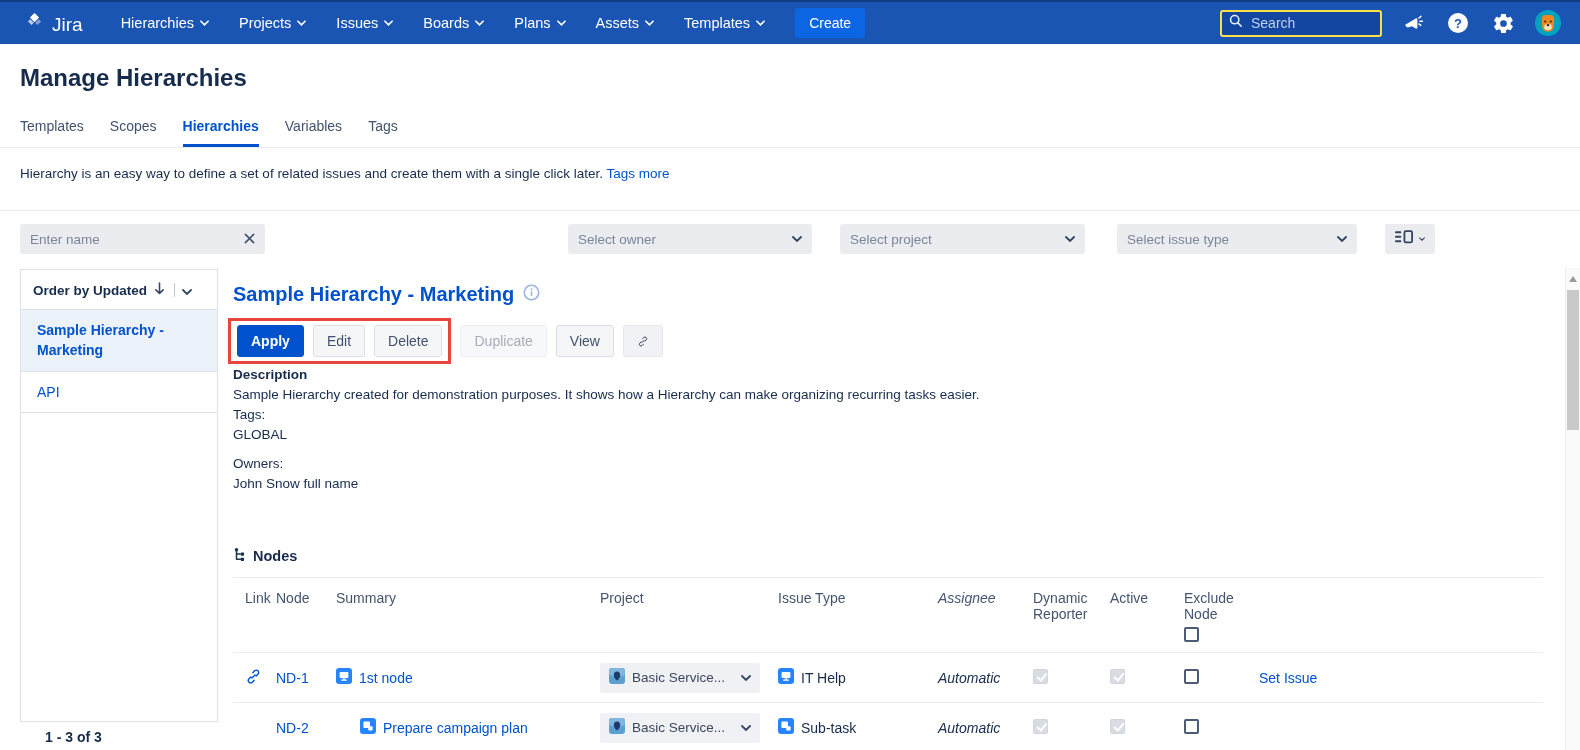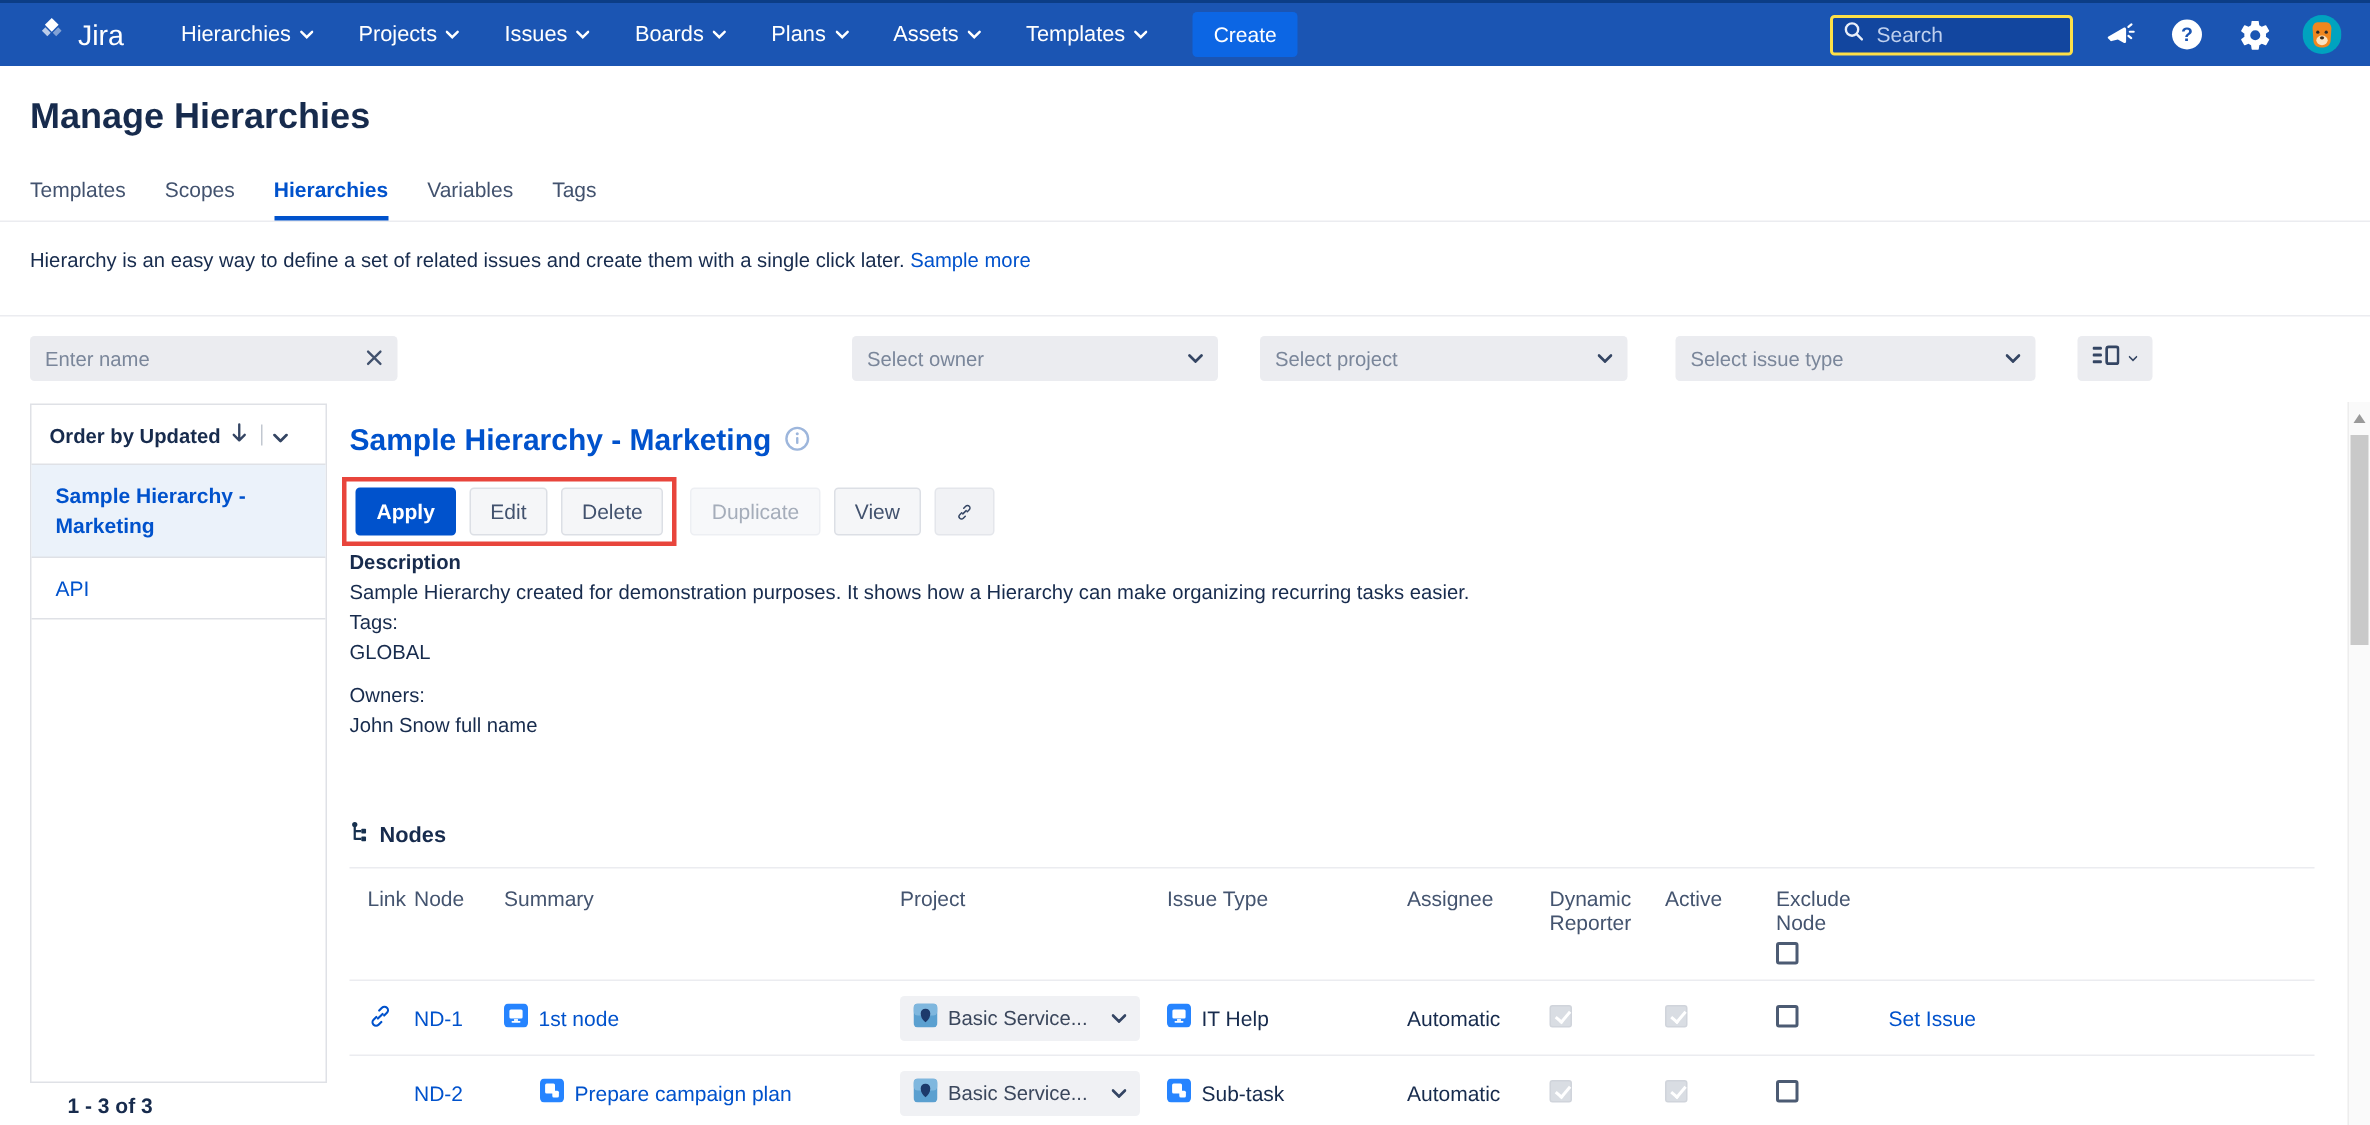--- a/index.html
+++ b/index.html
@@ -85,21 +85,21 @@
   .thead { align-items:flex-start; padding-top:12px; padding-bottom:10px; border-bottom:1px solid #EBECF0;
     color:#44546F; font-size:14px; }
   .tbody-row { height:50px; border-bottom:1px solid #EBECF0; font-size:14px; color:#172B4D; }
   .cell { flex:0 0 auto; padding-right:8px; }
   .c-link { width:43px; padding-left:12px; }
   .c-node { width:60px; }
   .c-summary { width:264px; display:flex; align-items:center; gap:7px; }
   .c-summary.indent { padding-left:24px; width:264px; }
   .c-project { width:178px; }
   .c-type { width:160px; display:flex; align-items:center; gap:7px; }
-  .c-assignee { width:95px; }
+  .c-assignee { width:95px;font-style:italic; }
   .c-dyn { width:77px; }
   .c-active { width:74px; }
   .c-exclude { width:75px; }
   .c-action { flex:1; }
   .blue-link { color:#0052CC; text-decoration:none; cursor:pointer; }
   .proj-select { width:160px; height:30px; background:#F0F1F4; border-radius:3px; display:flex;
     align-items:center; gap:7px; padding:0 9px; color:#3B475C; font-size:13.5px; cursor:pointer; }
   .proj-select .ptxt { flex:1; white-space:nowrap; overflow:hidden; }
   .checkbox { position:relative; width:15px; height:15px; border-radius:2px; display:inline-block; }
   .checkbox.unchecked { background:#fff; border:2px solid #4C5B73; cursor:pointer; }
@@ -221,21 +221,21 @@
   <div class="tabs">
     <span class="tab">Templates</span>
     <span class="tab">Scopes</span>
     <span class="tab active">Hierarchies</span>
     <span class="tab">Variables</span>
     <span class="tab">Tags</span>
   </div>
 
   <div class="intro">
     <span>Hierarchy is an easy way to define a set of related issues and create them with a single click later.</span>
-    <a>Sample more</a>
+    <a>Tags more</a>
   </div>
   <div class="divider-full"></div>
 
   <div class="filter name-input">
     <input type="text" placeholder="Enter name" style="">
     <span>
       <svg width="11" height="11" viewBox="0 0 12 12">
           <path d="M1.5 1.5l9 9M10.5 1.5l-9 9" stroke="#42526E" stroke-width="1.7" stroke-linecap="round"></path>
         </svg>
     </span>

